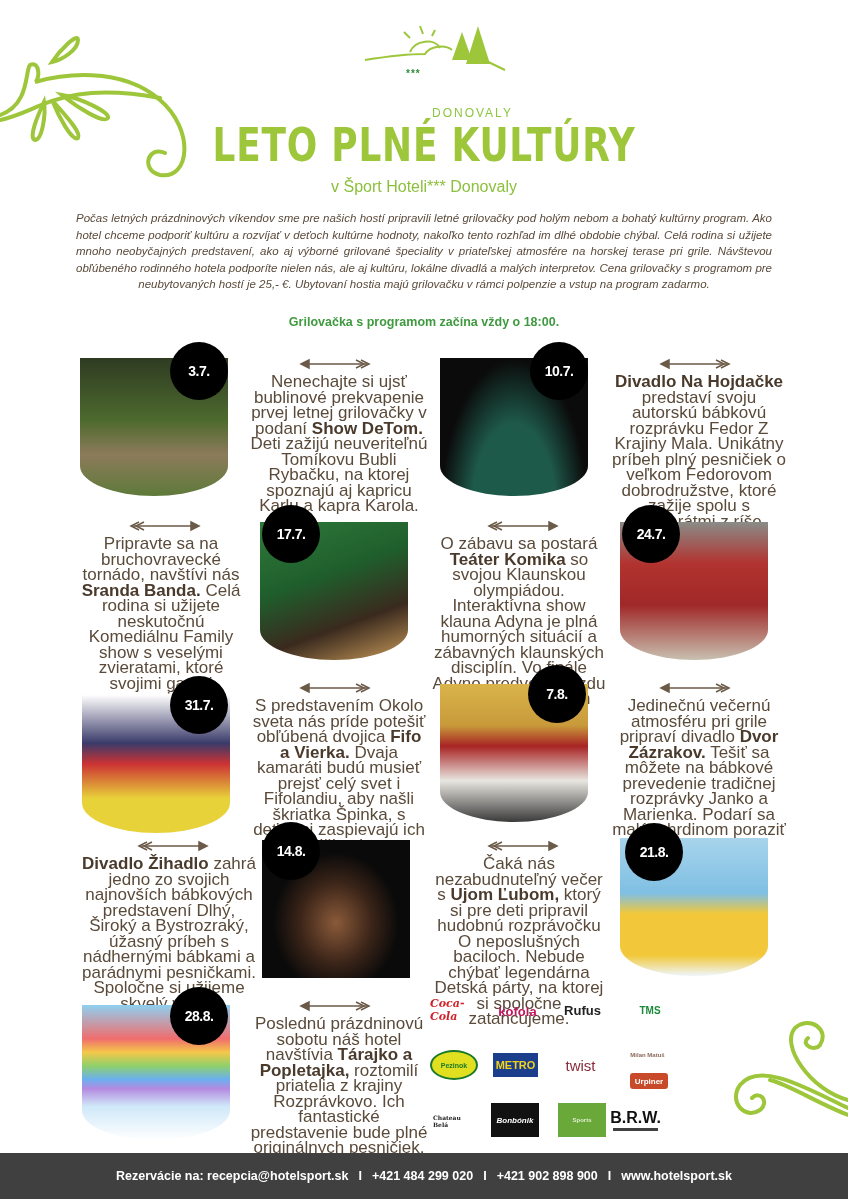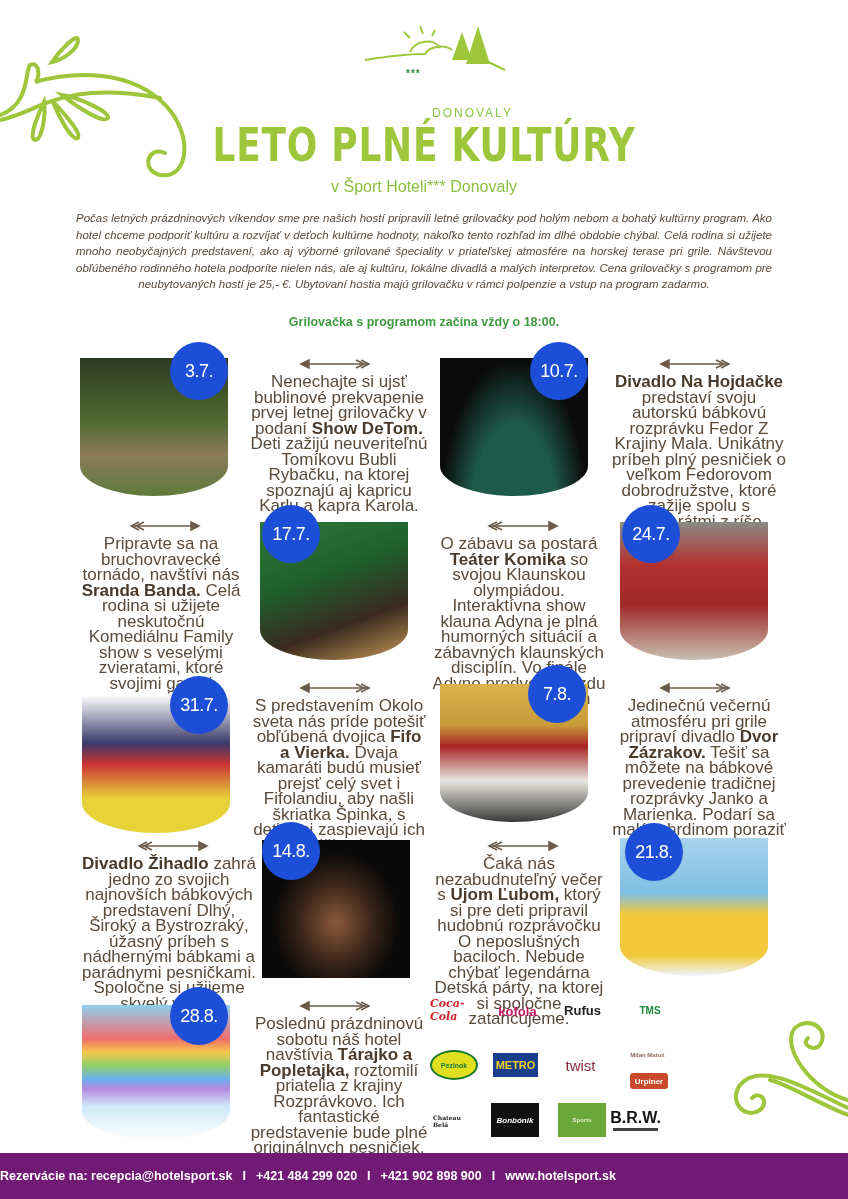--- a/index.html
+++ b/index.html
@@ -16,30 +16,30 @@
   .logo-sub { position: absolute; left: 92px; top: 88px; font-size: 12px; color: #8cc640; letter-spacing: 2px; }
 
   .title { position: absolute; left: 0; top: 118px; width: 848px; text-align: center; font-family: "DejaVu Sans", sans-serif; font-weight: bold; font-size: 46px; color: #9dc63b; letter-spacing: 1px; transform: scaleX(0.78); transform-origin: center; }
   .subtitle { position: absolute; left: 0; top: 178px; width: 848px; text-align: center; font-size: 16px; color: #8cbf3d; }
 
   .intro { position: absolute; left: 76px; top: 210px; width: 696px; font-size: 11.5px; line-height: 16.5px; font-style: italic; color: #5a4a3a; text-align: justify; text-align-last: center; }
   .start-time { position: absolute; left: 0; top: 315px; width: 848px; text-align: center; font-size: 12.5px; font-weight: bold; color: #3f9a3f; }
 
   .tile { position: absolute; width: 148px; height: 138px; overflow: hidden; border-radius: 0 0 50% 50% / 0 0 22% 22%; }
   .tile .scene { width: 100%; height: 100%; }
-  .badge { position: absolute; width: 58px; height: 58px; border-radius: 50%; background: #1d4ed8; color: #fff; font-weight: normal; font-size: 18px; display: flex; align-items: center; justify-content: center; letter-spacing: -0.5px; }
+  .badge { position: absolute; width: 58px; height: 58px; border-radius: 50%; background: #000000; color: #fff; font-weight: bold; font-size: 14px; display: flex; align-items: center; justify-content: center; letter-spacing: -0.5px; }
 
   .desc { position: absolute; width: 178px; text-align: center; font-size: 17px; line-height: 15.5px; color: #5a4a3a; }
   .desc b { color: #4a3a2c; }
   .arrow { display: block; margin: 0 auto 4px auto; width: 80px; height: 12px; }
 
   .sponsors { position: absolute; left: 425px; top: 995px; width: 255px; height: 150px; }
   .sp { position: absolute; font-weight: bold; font-size: 11px; display: flex; align-items: center; justify-content: center; }
 
-  .footer { position: absolute; left: 0; top: 1153px; width: 848px; height: 46px; background: #701a75; display: flex; align-items: center; justify-content: flex-start; color: #ffffff; font-size: 12.5px; font-weight: bold; }
+  .footer { position: absolute; left: 0; top: 1153px; width: 848px; height: 46px; background: #404040; display: flex; align-items: center; justify-content: center; color: #ffffff; font-size: 12.5px; font-weight: bold; }
   .footer .sep { margin: 0 10px; }
 </style>
 </head>
 <body>
 
 <svg class="swirl-tl" viewBox="0 0 220 180">
   <g fill="none" stroke="#9dc63b" stroke-width="4" stroke-linecap="round">
     <path d="M0 95 C30 85, 25 50, 30 45 C40 40, 40 60, 35 62 C60 55, 120 45, 160 80 C195 110, 190 160, 160 155 C140 150, 148 125, 165 133"></path>
     <path d="M0 100 C40 92, 60 60, 160 78"></path>
     <path d="M52 42 C60 30, 78 12, 78 20 C78 30, 62 40, 52 42 Z"></path>

